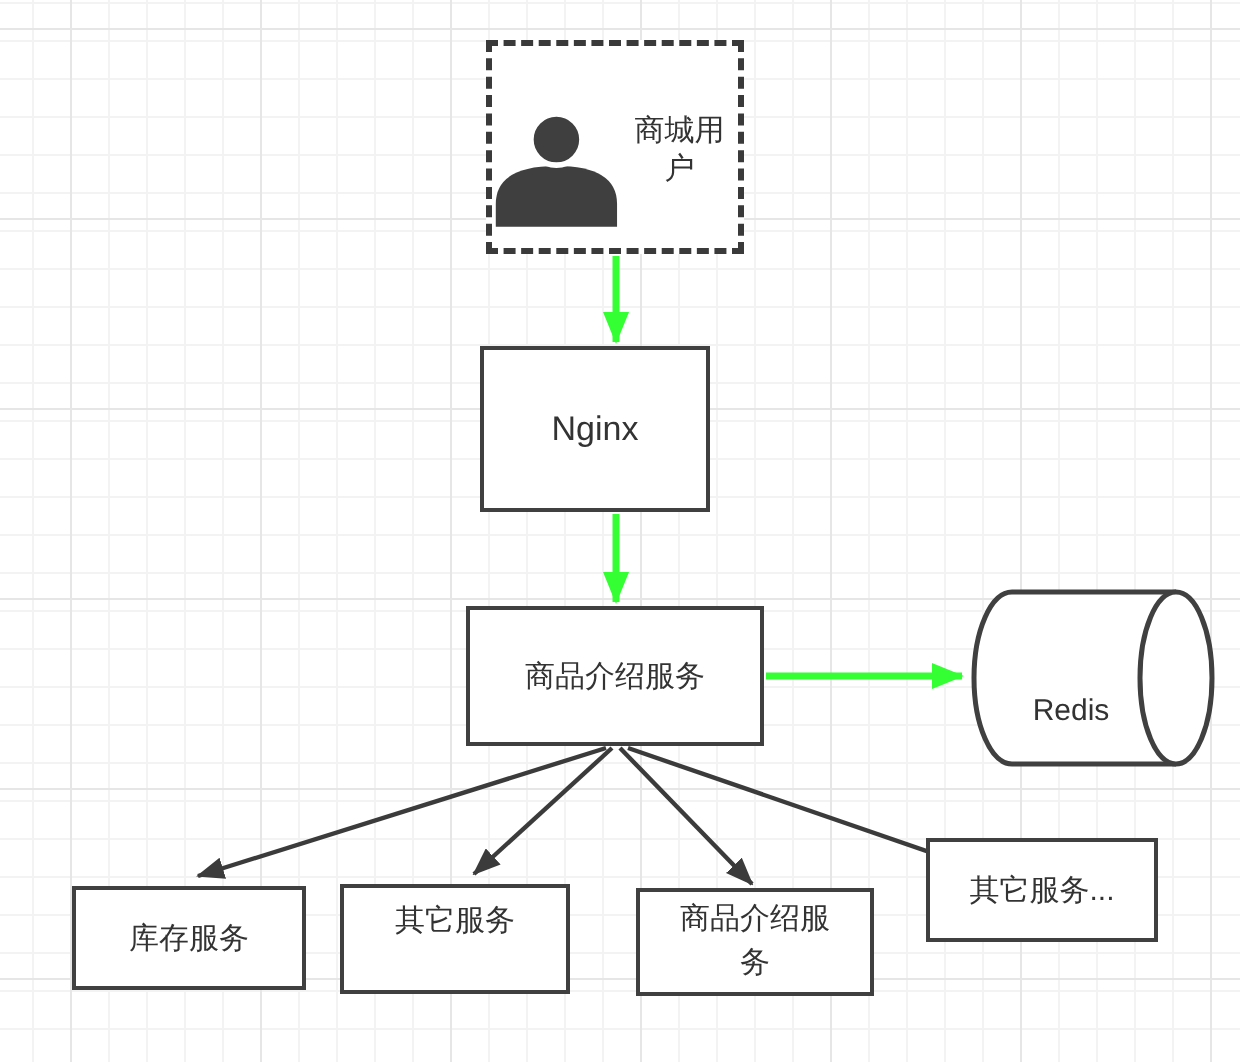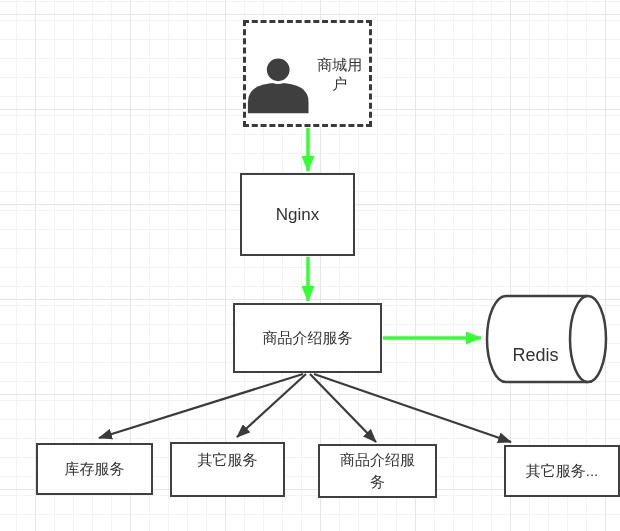--- a/index.html
+++ b/index.html
@@ -36,30 +36,30 @@
   .node-user .node-label { margin-top: 2px; font-size: 15px; }
 
   .node-nginx  { left: 240px; top: 173px; width: 115px; height: 83px; font-size: 17px; }
   .node-detail { left: 233px; top: 303px; width: 149px; height: 70px; font-size: 15px; }
 
   .node-inventory { left: 36px;  top: 443px; width: 117px; height: 52px; }
   .node-price     { left: 170px; top: 442px; width: 115px; height: 55px;
                     align-items: flex-start; padding-top: 7px; }
   .node-intro     { left: 318px; top: 444px; width: 119px; height: 54px;
                     line-height: 1.45; padding: 0 15px; }
-  .node-other     { left: 463px; top: 445px; width: 116px; height: 52px; margin-left: 41px; }
+  .node-other     { left: 463px; top: 419px; width: 116px; height: 52px; }
 
   .node-redis {
     position: absolute; z-index: 2;
     left: 485px; top: 294px; width: 123px; height: 90px;
   }
   .node-redis .cyl-label {
     position: absolute; left: 0; top: 0; right: 22px; bottom: 0;
     display: flex; align-items: center; justify-content: center;
-    color: #333333; font-size: 18px; margin-top: 32px;
+    color: #333333; font-size: 15px; margin-top: 32px;
   }
 </style>
 </head>
 <body>
 
 <div class="canvas">
 
   <svg class="overlay" viewBox="0 0 620 531" xmlns="http://www.w3.org/2000/svg">
     <defs>
       <marker id="headGreen" markerUnits="userSpaceOnUse" markerWidth="16" markerHeight="13" viewBox="0 0 16 13" refX="15" refY="6.5" orient="auto">

